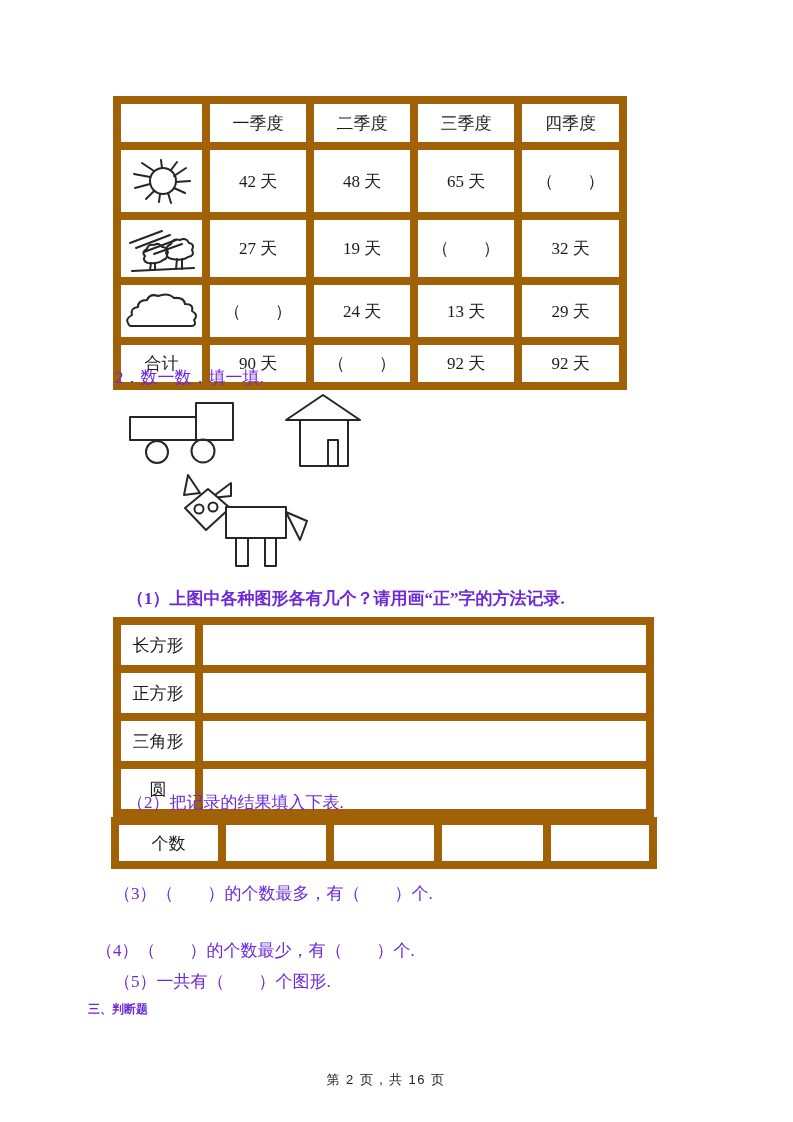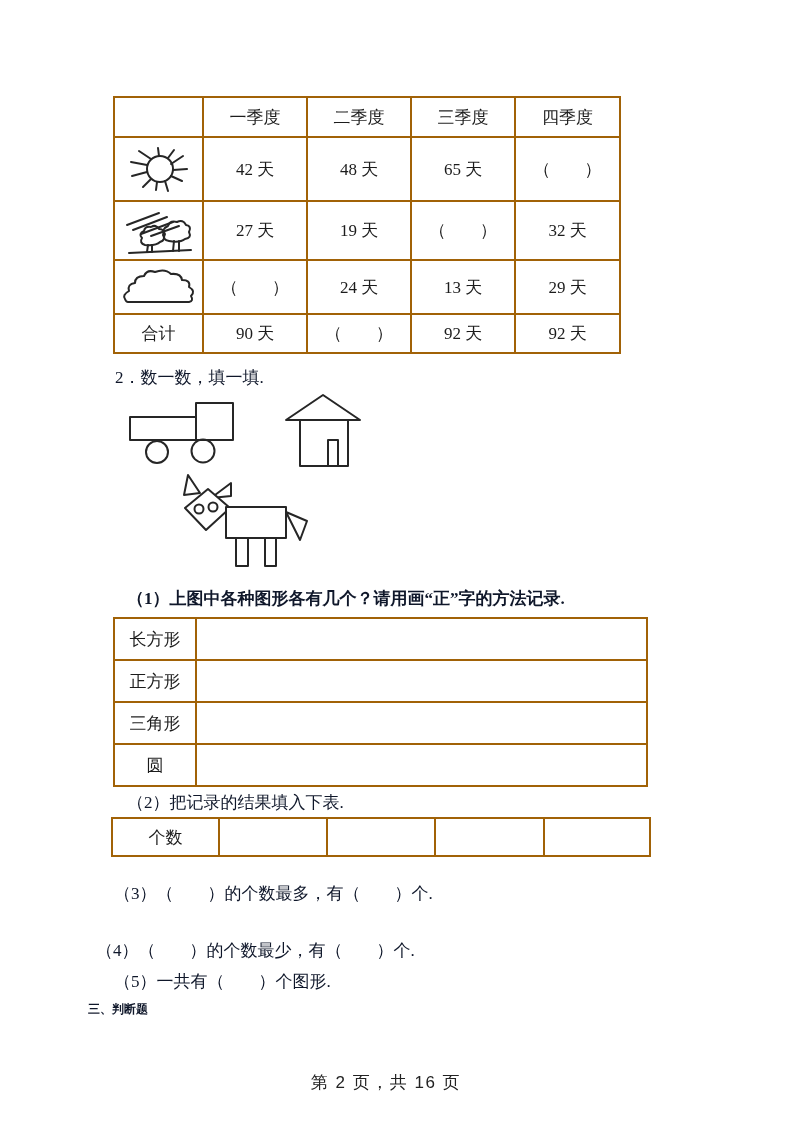--- a/index.html
+++ b/index.html
@@ -3,29 +3,29 @@
 <meta charset="utf-8">
 <style>
   html,body{margin:0;padding:0;background:#ffffff;}
   .page{
     position:relative;width:793px;height:1122px;background:#ffffff;
     color:#1c1c1c;font-family:"Liberation Serif","DejaVu Serif",serif;
     overflow:hidden;
   }
   table.tbl{position:absolute;border-collapse:collapse;table-layout:fixed;background:#fff;}
   table.tbl td{
-    border:2px solid #a16207;text-align:center;vertical-align:middle;
+    border:8px solid #a16207;text-align:center;vertical-align:middle;
     font-size:17px;padding:0;overflow:hidden;color:#1c1c1c;
   }
   td.iconcell{line-height:0;}
-  .txt{position:absolute;font-size:17px;white-space:nowrap;color:#0f172a;}
+  .txt{position:absolute;font-size:17px;white-space:nowrap;color:#6d28d9;}
   .bold{font-weight:bold;font-family:"Liberation Sans","DejaVu Sans",sans-serif;}
   .footer{
     position:absolute;left:0;top:1071px;width:772px;text-align:center;
-    font-size:17px;letter-spacing:1.5px;color:#222;
+    font-size:13px;letter-spacing:1.5px;color:#222;
     font-family:"Liberation Sans","DejaVu Sans",sans-serif;
   }
   .figure{position:absolute;left:123px;top:393px;}
   svg{display:block;margin:0 auto;}
   .sketch{stroke:#262626;fill:none;stroke-width:2;stroke-linecap:round;stroke-linejoin:round;}
 </style>
 </head>
 <body>
 
 <div class="page">

